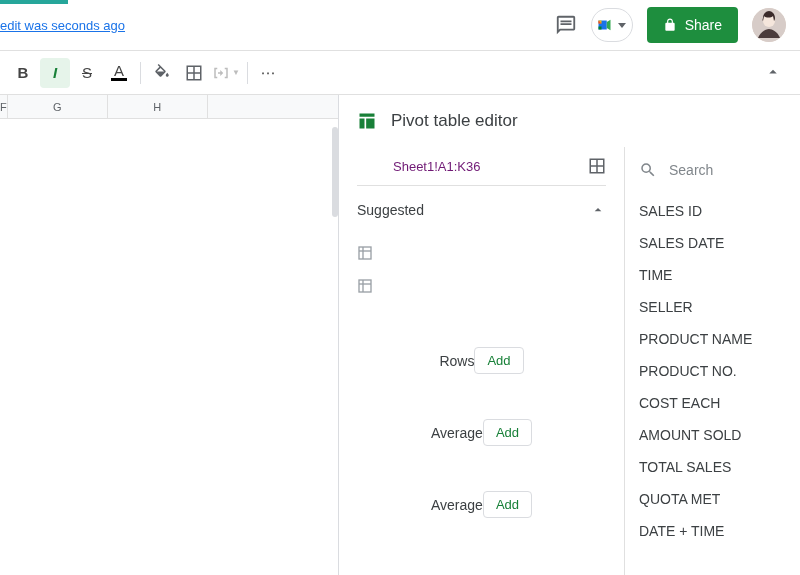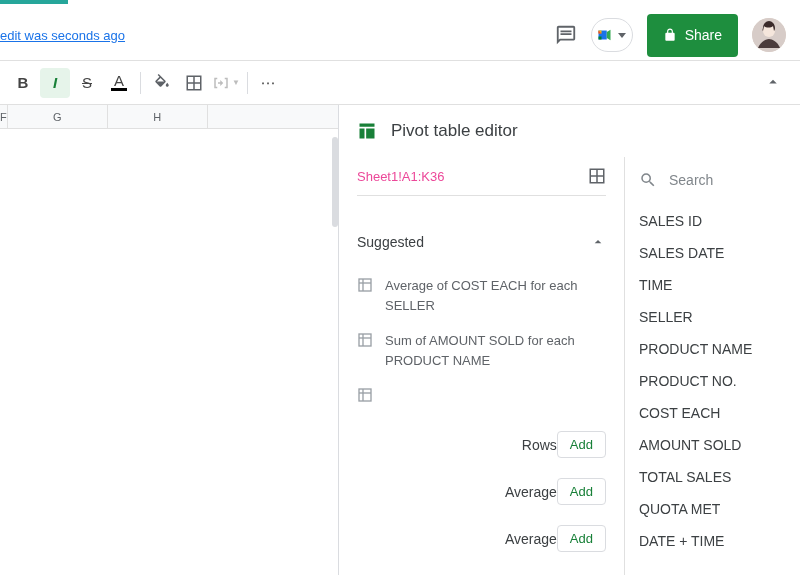--- a/index.html
+++ b/index.html
@@ -1,26 +1,26 @@
 <!DOCTYPE html>
 <html><head>
 <meta charset="utf-8">
 <style>
 * { box-sizing: border-box; margin: 0; padding: 0; font-family: Arial, sans-serif; }
 body { width: 800px; height: 575px; overflow: hidden; background: #fff; position: relative; }
 
 
-.topbar { height: 50px; display: flex; align-items: center; justify-content: space-between; padding: 0 14px 0 0; margin-top: 10px; }
+.topbar { height: 50px; display: flex; align-items: center; justify-content: space-between; padding: 0 14px 0 0; }
 .topbar-left { font-size: 13px; color: #1a73e8; text-decoration: underline; padding-left: 0; }
 .topbar-right { display: flex; align-items: center; gap: 14px; }
 .comment-icon svg { width: 22px; height: 22px; fill: #5f6368; }
 .meet-bubble { width: 42px; height: 34px; border: 1px solid #dadce0; border-radius: 18px; display: flex; align-items: center; justify-content: center; gap: 1px; padding: 0 4px; }
 .meet-inner { display:flex; align-items:center; }
 .meet-caret { width:0;height:0;border-left:4px solid transparent;border-right:4px solid transparent;border-top:5px solid #5f6368; margin-left:2px;}
-.share-btn { background: #1e8e3e; color: #fff; border: none; border-radius: 4px; height: 43px; padding: 0 16px; font-size: 14px; font-weight: 500; display: flex; align-items: center; gap: 8px; cursor: pointer; }
+.share-btn { background: #1e8e3e; color: #fff; border: none; border-radius: 4px; height: 36px; padding: 0 16px; font-size: 14px; font-weight: 500; display: flex; align-items: center; gap: 8px; cursor: pointer; }
 .avatar { width: 34px; height: 34px; border-radius: 50%; background: #e0d5cc; overflow: hidden; display:flex; align-items:center; justify-content:center;}
 .avatar svg { width: 100%; height: 100%; }
 .teal-bar { position:absolute; top:0; left:0; width:68px; height:4px; background:#26a69a; }
 
 
 .toolbar { height: 44px; border-top: 1px solid #e0e0e0; display: flex; align-items: center; padding: 0 8px; gap: 2px; position: relative; }
 .toolbar .tbtn { width: 30px; height: 30px; display: flex; align-items: center; justify-content: center; border-radius: 4px; color: #444; font-size: 15px; cursor: pointer; }
 .toolbar .tbtn.selected { background: #e6f4ea; color: #188038; }
 .toolbar .sep { width: 1px; height: 22px; background: #dadce0; margin: 0 4px; }
 .collapse-caret { position: absolute; right: 18px; top: 12px; }
@@ -36,33 +36,33 @@
 
 
 .panel { flex: 1; border-left: 1px solid #dadce0; display: flex; flex-direction: column; background: #fff; }
 .panel-header { display: flex; align-items: center; padding: 16px 18px; gap: 14px; }
 .panel-header .ph-icon { width: 20px; height: 20px; }
 .panel-header .ph-title { font-size: 17px; color: #3c4043; flex: 1; }
 
 .panel-body { display: flex; flex: 1; overflow: hidden; }
 .config { flex: 0 0 286px; border-right: 1px solid #e0e0e0; padding: 0 18px; overflow-y: auto; }
 .range-row { display: flex; align-items: center; justify-content: space-between; padding: 10px 0; border-bottom: 1px solid #e0e0e0; }
-.range-row .range-text { font-size: 13px; color: #ec4899; }
+.range-row .range-text { font-size: 13px; color: #701a75; margin-left: 36px; }
 .range-row .grid-icon { color: #5f6368; }
 
-.section { margin-top: 38px; }
+.section { margin-top: 16px; }
 .section-head { display: flex; justify-content: space-between; align-items: center; }
 .section-title { font-size: 14px; color: #3c4043; font-weight: 400; }
 .chev { color: #5f6368; }
 .sugg-list { margin-top: 18px; }
 .sugg-item { display: flex; gap: 12px; padding: 8px 0; cursor: pointer; }
 .sugg-item .si-icon { color: #9aa0a6; flex-shrink: 0; margin-top:1px; }
 .sugg-item .si-text { font-size: 13px; color: #5f6368; line-height: 1.5; }
 
-.config-section { display: flex; justify-content: flex-end; align-items: center; margin-top: 20px; }
+.config-section { display: flex; justify-content: center; align-items: center; margin-top: 45px; }
 .config-section .cs-title { font-size: 14px; color: #3c4043; }
 .add-btn { border: 1px solid #dadce0; background: #fff; color: #188038; font-size: 13px; font-weight: 500; padding: 5px 12px; border-radius: 4px; cursor: pointer; }
 
 .fields { flex: 1; padding: 10px 14px; }
 .search-row { display: flex; align-items: center; gap: 12px; color: #80868b; padding: 4px 0 16px; }
 .search-row input { border: none; outline: none; font-size: 14px; color: #3c4043; flex: 1; background: transparent; }
 .search-row input::placeholder { color: #80868b; }
 .field-item { font-size: 14px; color: #3c4043; padding: 8px 0; cursor: grab; }
 
 svg { display: block; }
@@ -190,31 +190,20 @@
           </div>
           <div class="sugg-list">
             <div class="sugg-item">
               <span class="si-icon">
                   <svg width="16" height="16" viewBox="0 0 24 24" fill="none" stroke="#9aa0a6" stroke-width="2">
                     <rect x="3" y="3" width="18" height="18"></rect>
                     <line x1="3" y1="9" x2="21" y2="9"></line>
                     <line x1="9" y1="3" x2="9" y2="21"></line>
                   </svg>
                 </span>
-              <span class="si-text">Average of COST EACH for each SELLER</span>
-            </div>
-            <div class="sugg-item">
-              <span class="si-icon">
-                  <svg width="16" height="16" viewBox="0 0 24 24" fill="none" stroke="#9aa0a6" stroke-width="2">
-                    <rect x="3" y="3" width="18" height="18"></rect>
-                    <line x1="3" y1="9" x2="21" y2="9"></line>
-                    <line x1="9" y1="3" x2="9" y2="21"></line>
-                  </svg>
-                </span>
-              <span class="si-text">Sum of AMOUNT SOLD for each PRODUCT NAME</span>
             </div>
             <div class="sugg-item">
               <span class="si-icon">
                   <svg width="16" height="16" viewBox="0 0 24 24" fill="none" stroke="#9aa0a6" stroke-width="2">
                     <rect x="3" y="3" width="18" height="18"></rect>
                     <line x1="3" y1="9" x2="21" y2="9"></line>
                     <line x1="9" y1="3" x2="9" y2="21"></line>
                   </svg>
                 </span>
             </div>

